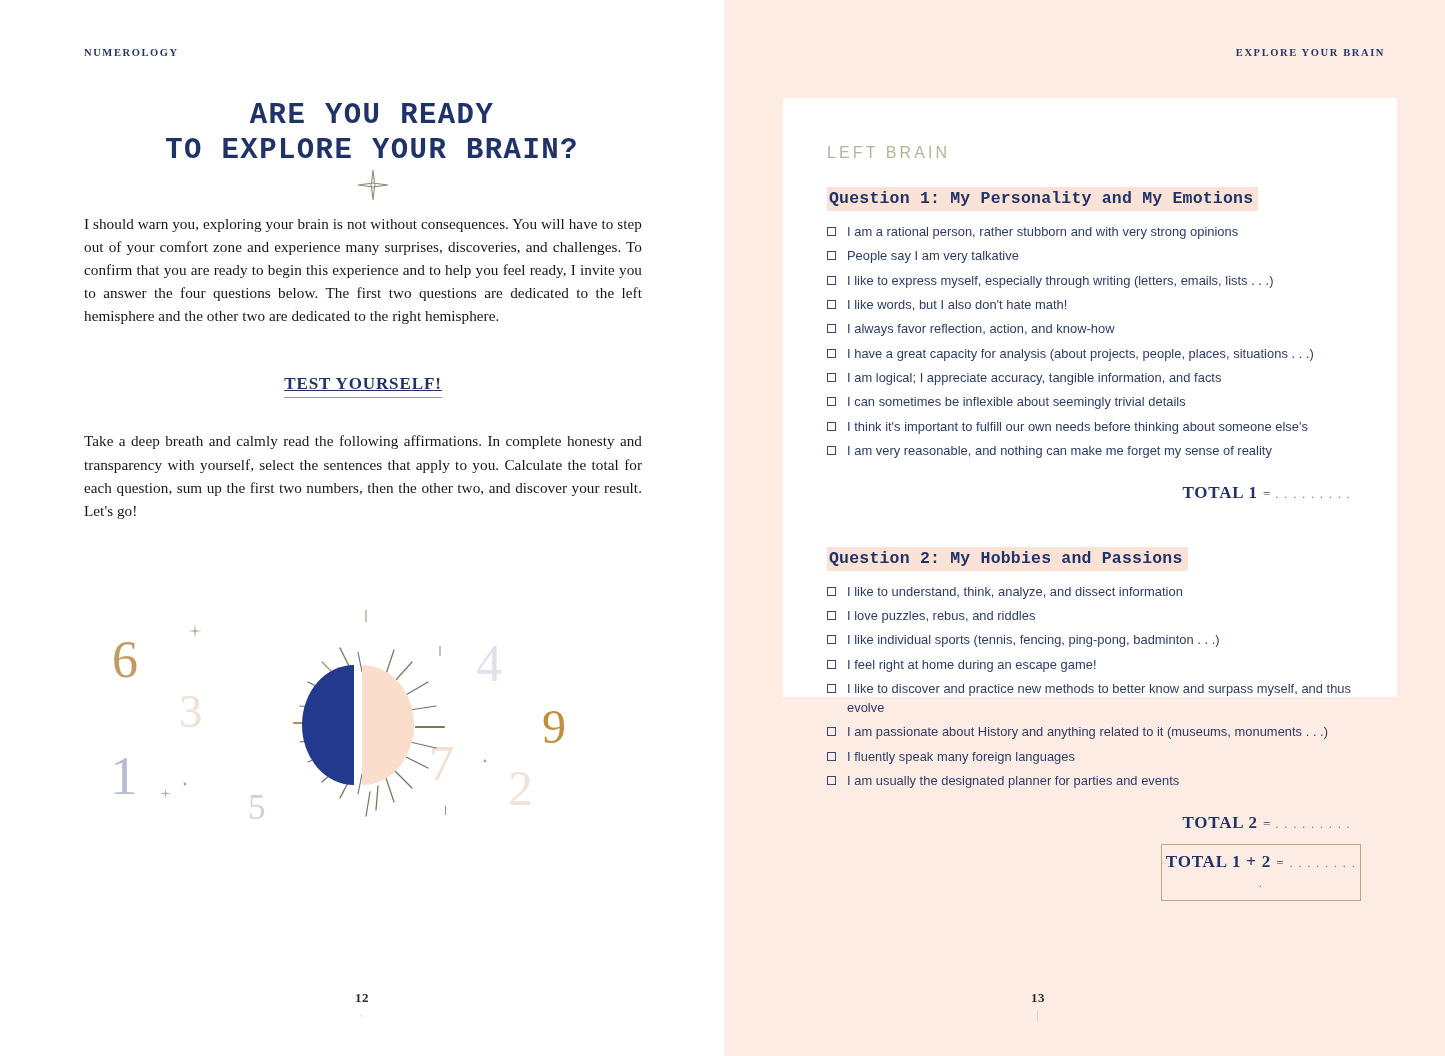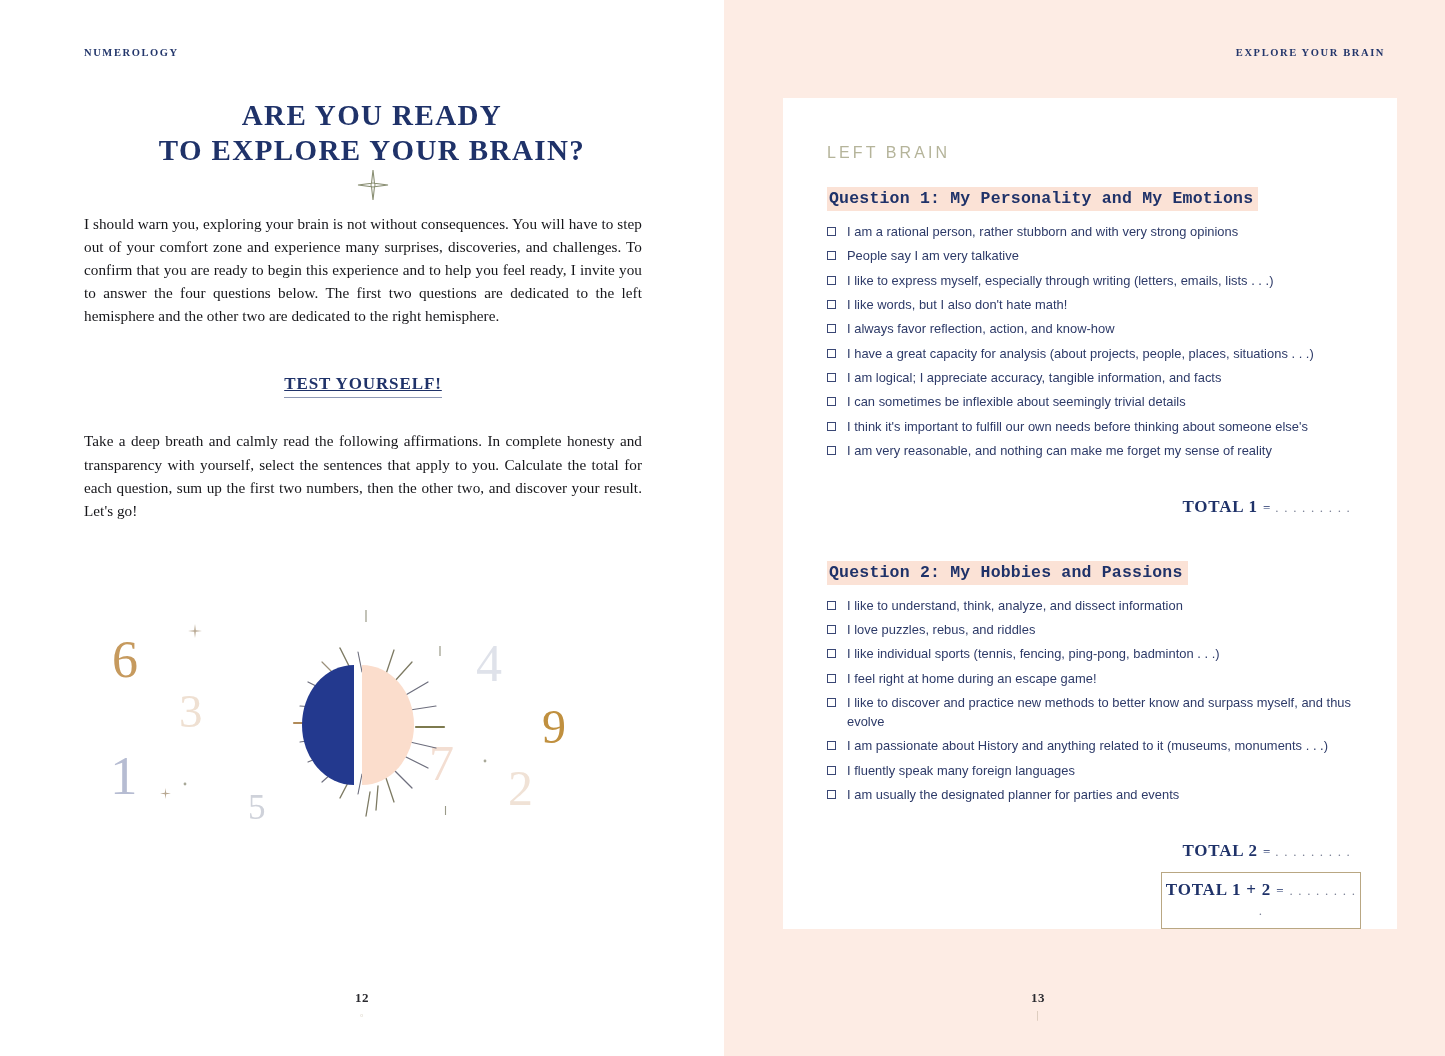--- a/index.html
+++ b/index.html
@@ -44,21 +44,21 @@
   }
 
   .title-block {
     position: absolute;
     left: 0;
     top: 98px;
     width: 724px;
     text-align: center;
   }
   .main-title {
-    font-family: Liberation Serif, serif;
+    font-family: Liberation Mono, monospace;
     font-size: 29px;
     font-weight: 700;
     letter-spacing: 1.4px;
     color: #1f3269;
     line-height: 1.22;
     padding-left: 20px;
   }
   .main-title .l2 { display: block; }
 
   .sparkle {
@@ -199,21 +199,21 @@
     letter-spacing: 1.6px;
     color: #23366b;
     text-transform: uppercase;
   }
 
   .card {
     position: absolute;
     left: 59px;
     top: 98px;
     width: 614px;
-    height: 831px;
+    height: 599px;
     background: #ffffff;
   }
 
   .card-inner {
     position: absolute;
     left: 44px;
     top: 46px;
     right: 36px;
   }
 
@@ -259,21 +259,21 @@
   }
   ul.checklist li .txt { flex: 1 1 auto; }
 
   .total-line {
     text-align: right;
     font-family: "Liberation Serif", serif;
     font-size: 17px;
     font-weight: 700;
     color: #1f3269;
     letter-spacing: 0.8px;
-    margin-top: 36px;
+    margin-top: 22px;
     padding-right: 10px;
   }
   .total-line .eq {
     font-weight: 400;
     font-size: 13px;
     letter-spacing: 0;
   }
   .total-line .dots {
     font-weight: 400;
     font-size: 13px;

